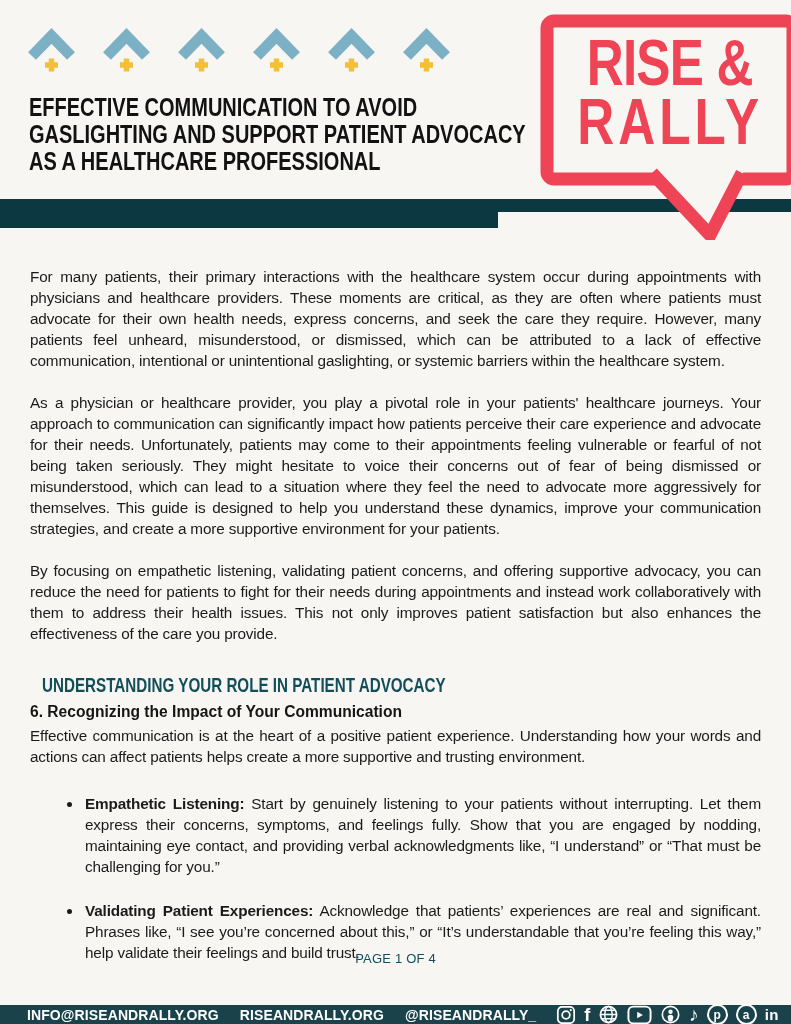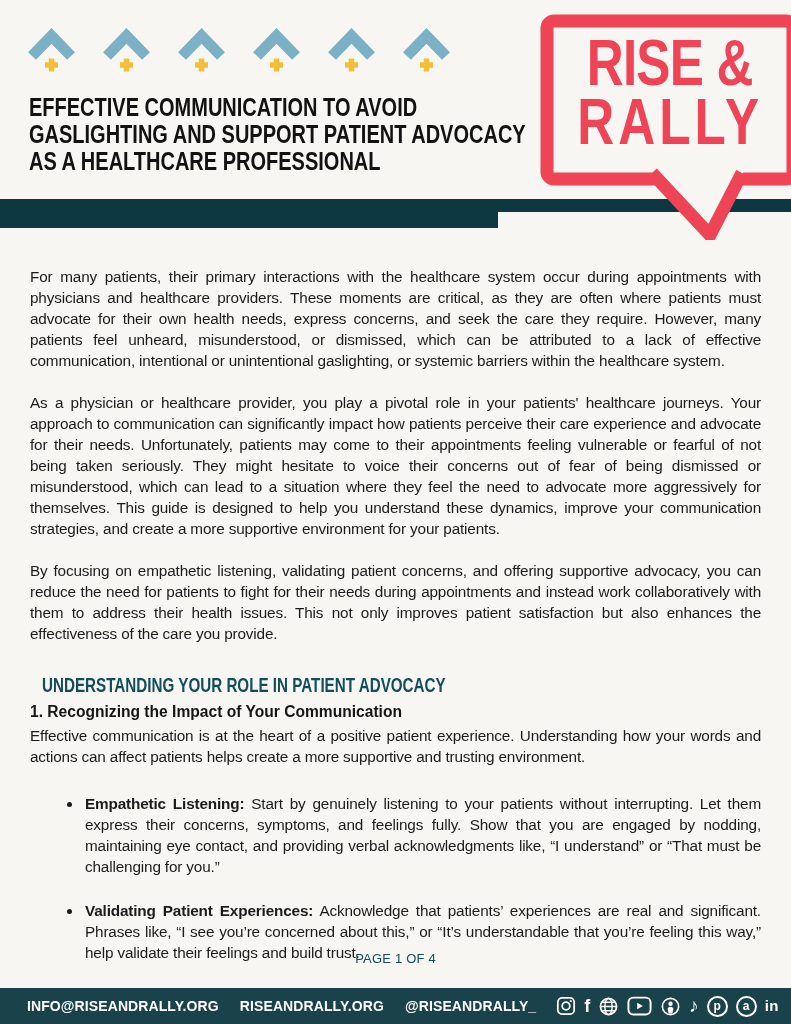--- a/index.html
+++ b/index.html
@@ -40,21 +40,21 @@
   ul.bullets{margin:0;padding:0 0 0 53px;}
   ul.bullets li{text-align:justify;font-size:15.3px;line-height:21px;letter-spacing:-0.15px;padding-left:2px;}
   ul.bullets li + li{margin-top:23px;}
   ul.bullets b{font-weight:bold;}
 
   
   .page-indicator{position:absolute;left:0;right:0;top:951px;text-align:center;
         font-weight:normal;font-size:13px;color:#114e5a;letter-spacing:0.2px;}
 
   
-  .footer{position:absolute;left:0;right:0;bottom:0;height:36px;background:#1a424b;
+  .footer{position:absolute;left:0;right:0;bottom:0;height:19px;background:#1a424b;
           display:flex;align-items:center;padding:0 12px 0 27px;box-sizing:border-box;color:#fff;z-index:2;}
   .f-links{display:flex;gap:21px;font-weight:bold;font-size:14px;letter-spacing:0.1px;white-space:nowrap;}
   .f-icons{margin-left:auto;display:flex;gap:8px;align-items:center;}
   .icon{display:flex;align-items:center;justify-content:center;}
   .glyph{font-weight:bold;font-size:18px;line-height:20px;}
   .glyph.note{font-size:19px;}
   .glyph.in{font-size:15px;letter-spacing:0.5px;}
   .circ{width:17px;height:17px;border:2px solid #fff;border-radius:50%;
         display:flex;align-items:center;justify-content:center;}
   .circ b{font-size:12px;line-height:12px;font-weight:bold;}
@@ -113,21 +113,21 @@
   <div class="bar-thin"></div>
 
   <div class="content">
     <p>For many patients, their primary interactions with the healthcare system occur during appointments with physicians and healthcare providers. These moments are critical, as they are often where patients must advocate for their own health needs, express concerns, and seek the care they require. However, many patients feel unheard, misunderstood, or dismissed, which can be attributed to a lack of effective communication, intentional or unintentional gaslighting, or systemic barriers within the healthcare system.</p>
     <p>As a physician or healthcare provider, you play a pivotal role in your patients' healthcare journeys. Your approach to communication can significantly impact how patients perceive their care experience and advocate for their needs. Unfortunately, patients may come to their appointments feeling vulnerable or fearful of not being taken seriously. They might hesitate to voice their concerns out of fear of being dismissed or misunderstood, which can lead to a situation where they feel the need to advocate more aggressively for themselves. This guide is designed to help you understand these dynamics, improve your communication strategies, and create a more supportive environment for your patients.</p>
     <p>By focusing on empathetic listening, validating patient concerns, and offering supportive advocacy, you can reduce the need for patients to fight for their needs during appointments and instead work collaboratively with them to address their health issues. This not only improves patient satisfaction but also enhances the effectiveness of the care you provide.</p>
 
     <div class="section-heading">
       <span>UNDERSTANDING YOUR ROLE IN PATIENT ADVOCACY</span>
     </div>
-    <div class="subheading">1. Recognizing the Impact of Your Communication</div>
+    <div class="subheading">6. Recognizing the Impact of Your Communication</div>
     <p class="intro">Effective communication is at the heart of a positive patient experience. Understanding how your words and actions can affect patients helps create a more supportive and trusting environment.</p>
 
     <ul class="bullets">
       <li><b>Empathetic Listening:</b> <span>Start by genuinely listening to your patients without interrupting. Let them express their concerns, symptoms, and feelings fully. Show that you are engaged by nodding, maintaining eye contact, and providing verbal acknowledgments like, “I understand” or “That must be challenging for you.”</span></li>
       <li><b>Validating Patient Experiences:</b> <span>Acknowledge that patients’ experiences are real and significant. Phrases like, “I see you’re concerned about this,” or “It’s understandable that you’re feeling this way,” help validate their feelings and build trust.</span></li>
     </ul>
   </div>
 
   <div class="page-indicator">PAGE 1 OF 4</div>
 

